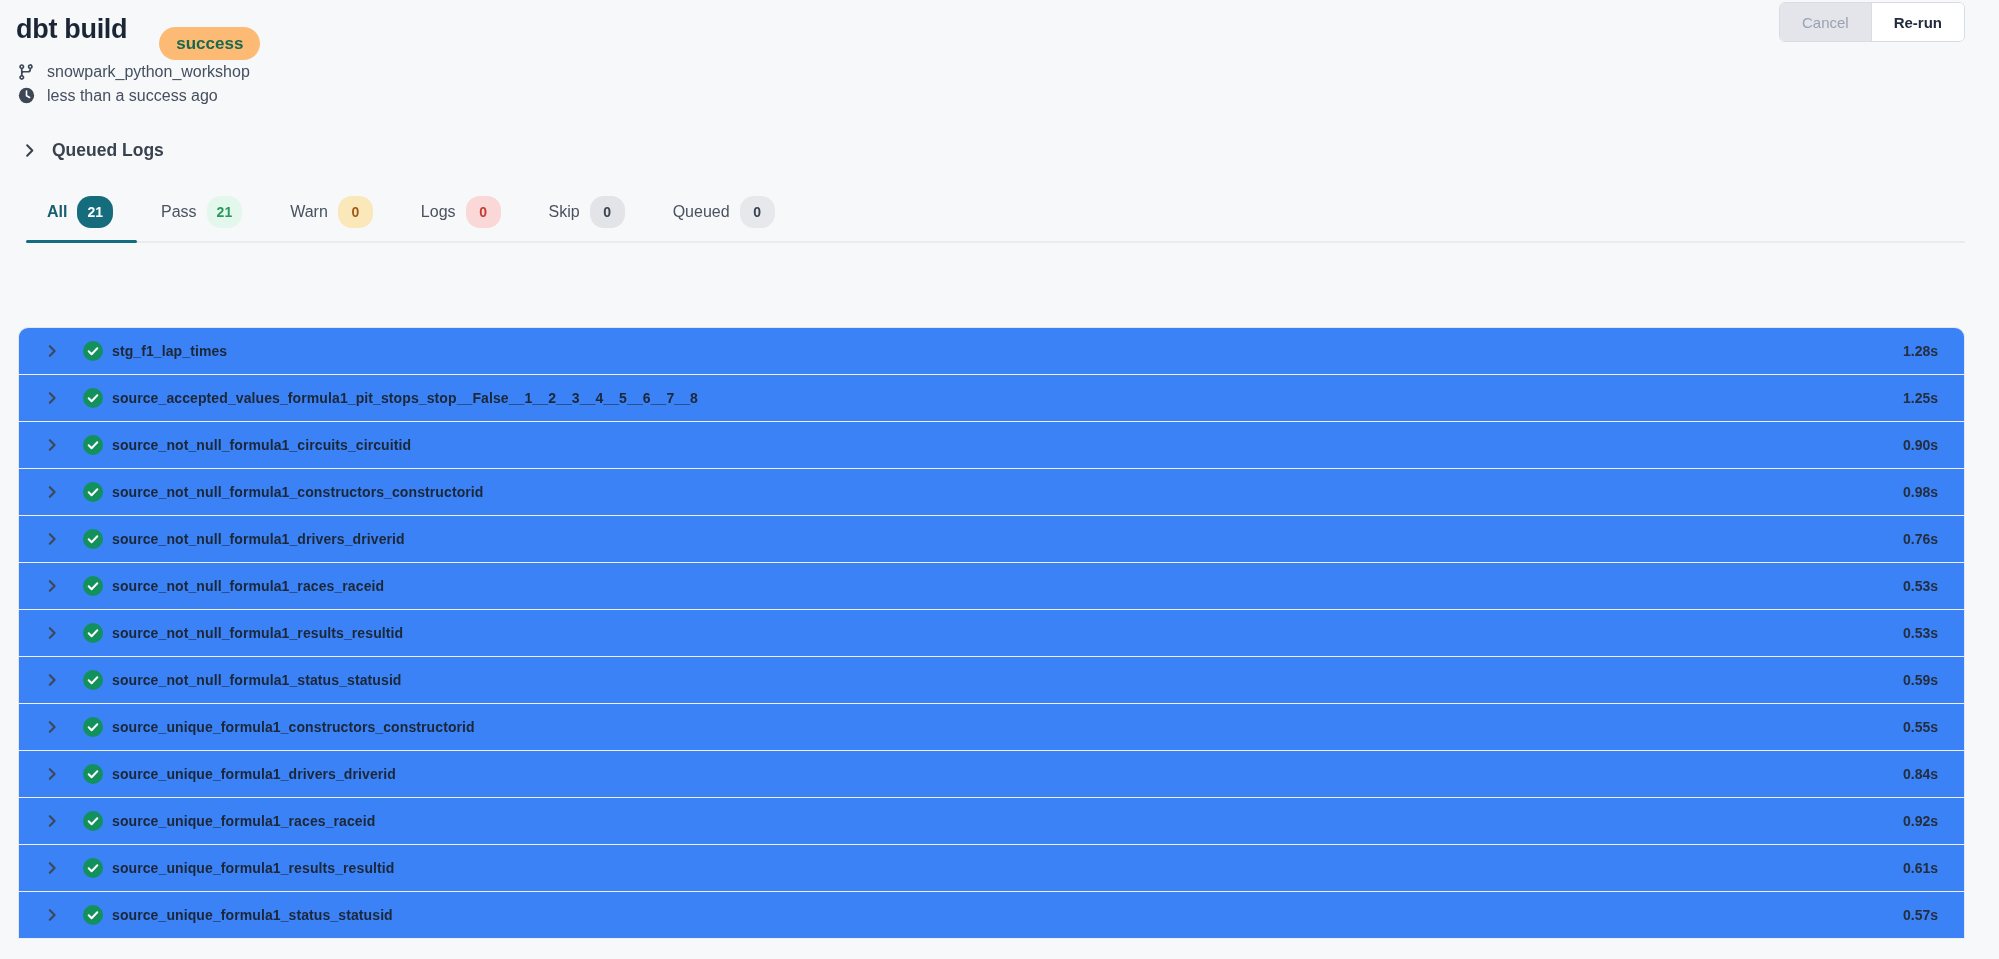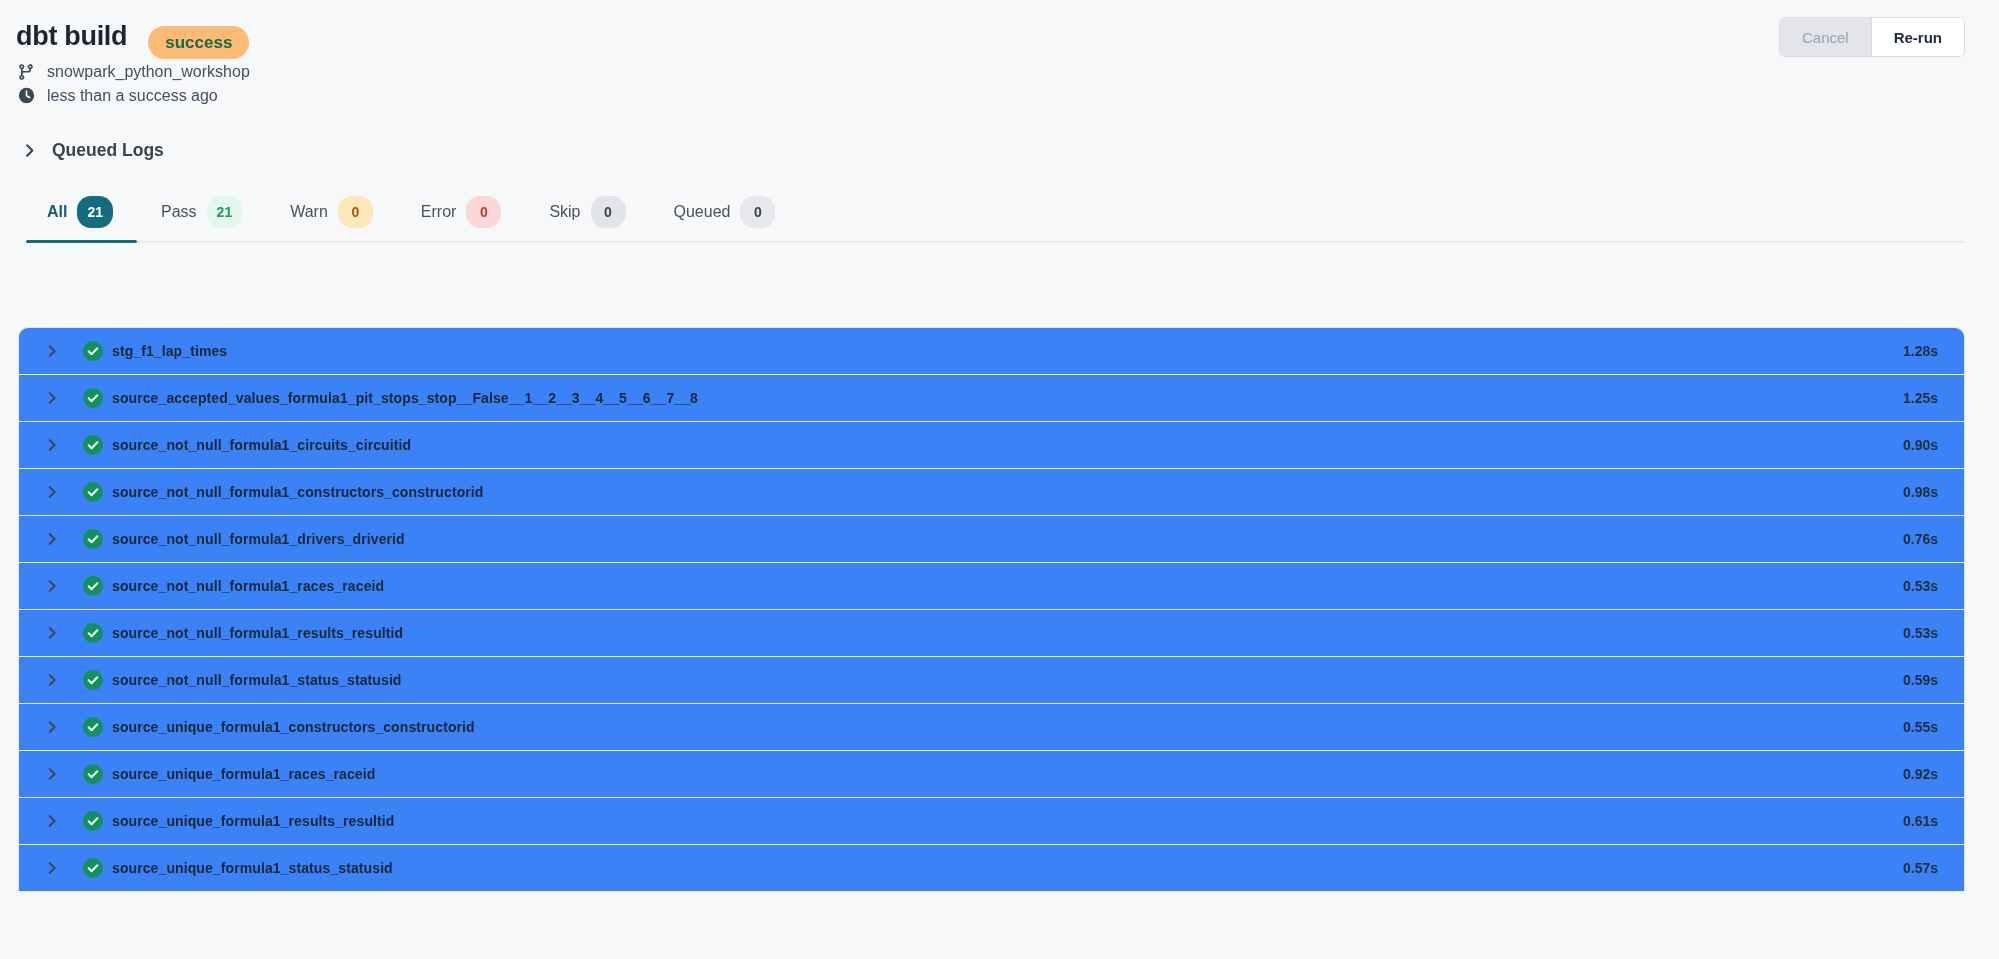--- a/index.html
+++ b/index.html
@@ -8,29 +8,29 @@
     width: 1999px; height: 959px;
     background: #f7f8fa;
     font-family: "Liberation Sans", sans-serif;
     color: #1c2737;
     overflow: hidden;
     position: relative;
   }
 
   
   .header { position: relative; padding: 14px 34px 0 16px; }
-  .title-row { display: flex; align-items: center; gap: 21px; height: 44px; }
+  .title-row { display: flex; align-items: flex-start; gap: 32px; height: 44px; }
   .page-title { margin: 0; font-size: 27px; font-weight: 700; color: #1b2635; letter-spacing: -0.3px; }
   .status-badge {
     background: #fdba74; color: #17694c;
     font-size: 17px; font-weight: 600;
     padding: 8px 17px; border-radius: 18px; line-height: 1; margin-top: 13px;
   }
   .actions {
-    position: absolute; top: 17px; right: 34px;
+    position: absolute; top: 2px; right: 34px;
     display: flex; height: 40px;
     border: 1px solid #d9dce3; border-radius: 6px; overflow: hidden;
     background: #fff;
   }
   .btn { font-family: inherit; font-size: 15px; border: none; padding: 0 22px; cursor: pointer; line-height: 40px; }
   .btn-cancel { background: #e3e5ea; color: #9aa2b1; cursor: default; }
   .btn-rerun { background: #ffffff; color: #222c3e; font-weight: 600; border-left: 1px solid #d9dce3; }
 
   .meta { margin-top: 5px; }
   .meta-row { display: flex; gap: 11px; height: 24px; color: #454f5f; font-size: 16px; }
@@ -151,21 +151,21 @@
   </button>
     <button class="tab">
     <span class="tab-label">Pass</span>
     <span class="tab-pill pill-pass">21</span>
   </button>
     <button class="tab">
     <span class="tab-label">Warn</span>
     <span class="tab-pill pill-warn">0</span>
   </button>
     <button class="tab">
-    <span class="tab-label">Error</span>
+    <span class="tab-label">Logs</span>
     <span class="tab-pill pill-error">0</span>
   </button>
     <button class="tab">
     <span class="tab-label">Skip</span>
     <span class="tab-pill pill-skip">0</span>
   </button>
     <button class="tab">
     <span class="tab-label">Queued</span>
     <span class="tab-pill pill-queued">0</span>
   </button>
@@ -312,20 +312,35 @@
       <svg width="14" height="14" viewBox="0 0 16 16" fill="none" stroke="#3e4755" stroke-width="2.4" stroke-linecap="round" stroke-linejoin="round">
           <path d="M5.5 2.5 11 8l-5.5 5.5"></path>
         </svg>
     </button>
     <span class="check">
       <svg width="20" height="20" viewBox="0 0 20 20">
           <circle cx="10" cy="10" r="10" fill="#12915c"></circle>
           <path d="M5.7 10.3l2.9 2.9 5.7-6" stroke="#ffffff" stroke-width="2" fill="none" stroke-linecap="round" stroke-linejoin="round"></path>
         </svg>
     </span>
+    <span class="row-name">source_unique_formula1_drivers_driverid</span>
+    <span class="row-duration">0.84s</span>
+  </div>
+    <div class="row">
+    <button class="row-chevron">
+      <svg width="14" height="14" viewBox="0 0 16 16" fill="none" stroke="#3e4755" stroke-width="2.4" stroke-linecap="round" stroke-linejoin="round">
+          <path d="M5.5 2.5 11 8l-5.5 5.5"></path>
+        </svg>
+    </button>
+    <span class="check">
+      <svg width="20" height="20" viewBox="0 0 20 20">
+          <circle cx="10" cy="10" r="10" fill="#12915c"></circle>
+          <path d="M5.7 10.3l2.9 2.9 5.7-6" stroke="#ffffff" stroke-width="2" fill="none" stroke-linecap="round" stroke-linejoin="round"></path>
+        </svg>
+    </span>
     <span class="row-name">source_unique_formula1_races_raceid</span>
     <span class="row-duration">0.92s</span>
   </div>
     <div class="row">
     <button class="row-chevron">
       <svg width="14" height="14" viewBox="0 0 16 16" fill="none" stroke="#3e4755" stroke-width="2.4" stroke-linecap="round" stroke-linejoin="round">
           <path d="M5.5 2.5 11 8l-5.5 5.5"></path>
         </svg>
     </button>
     <span class="check">

